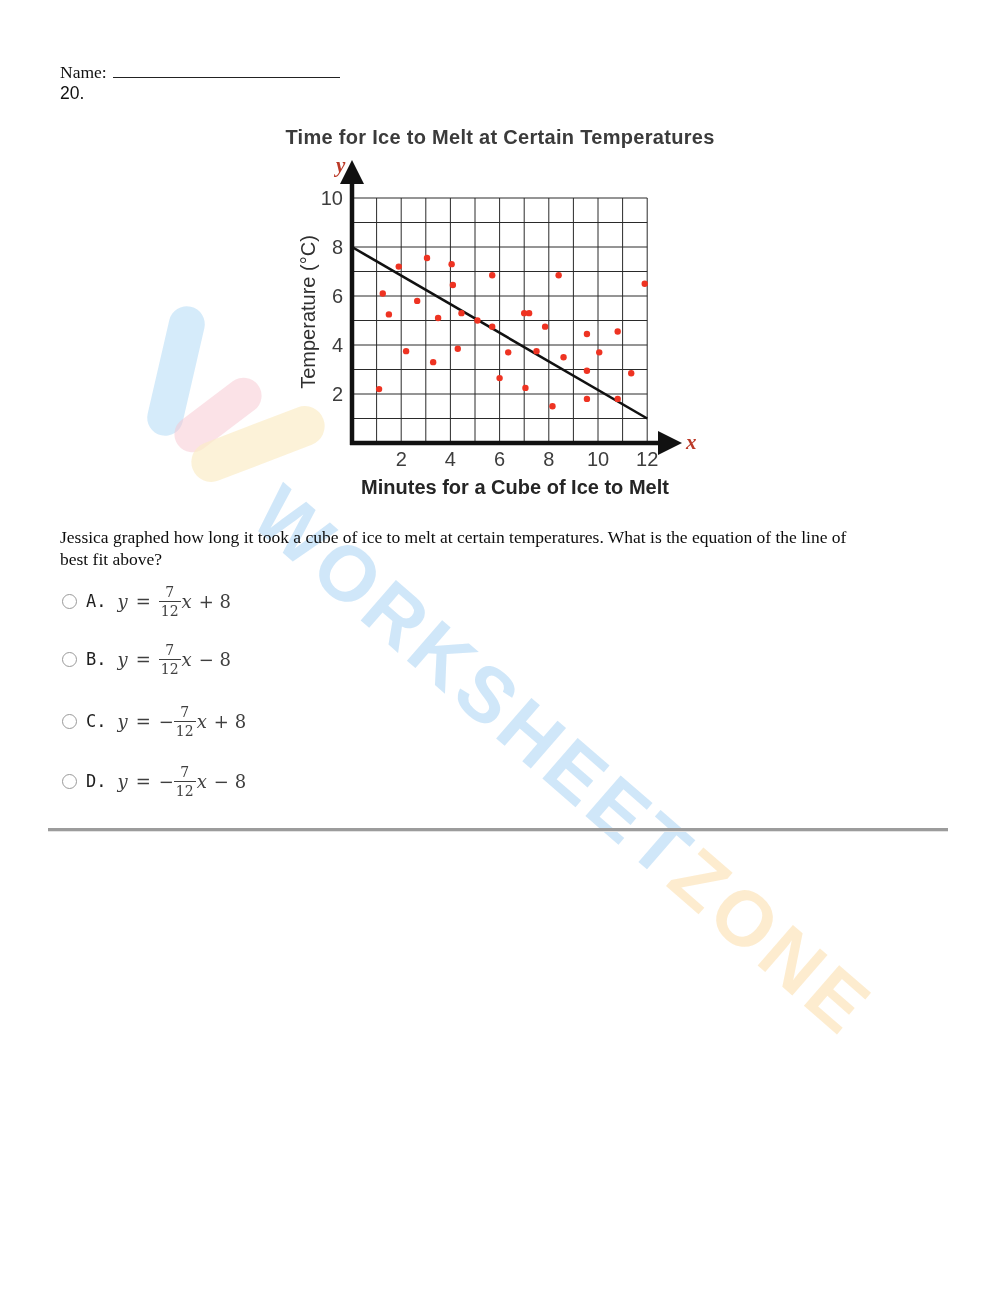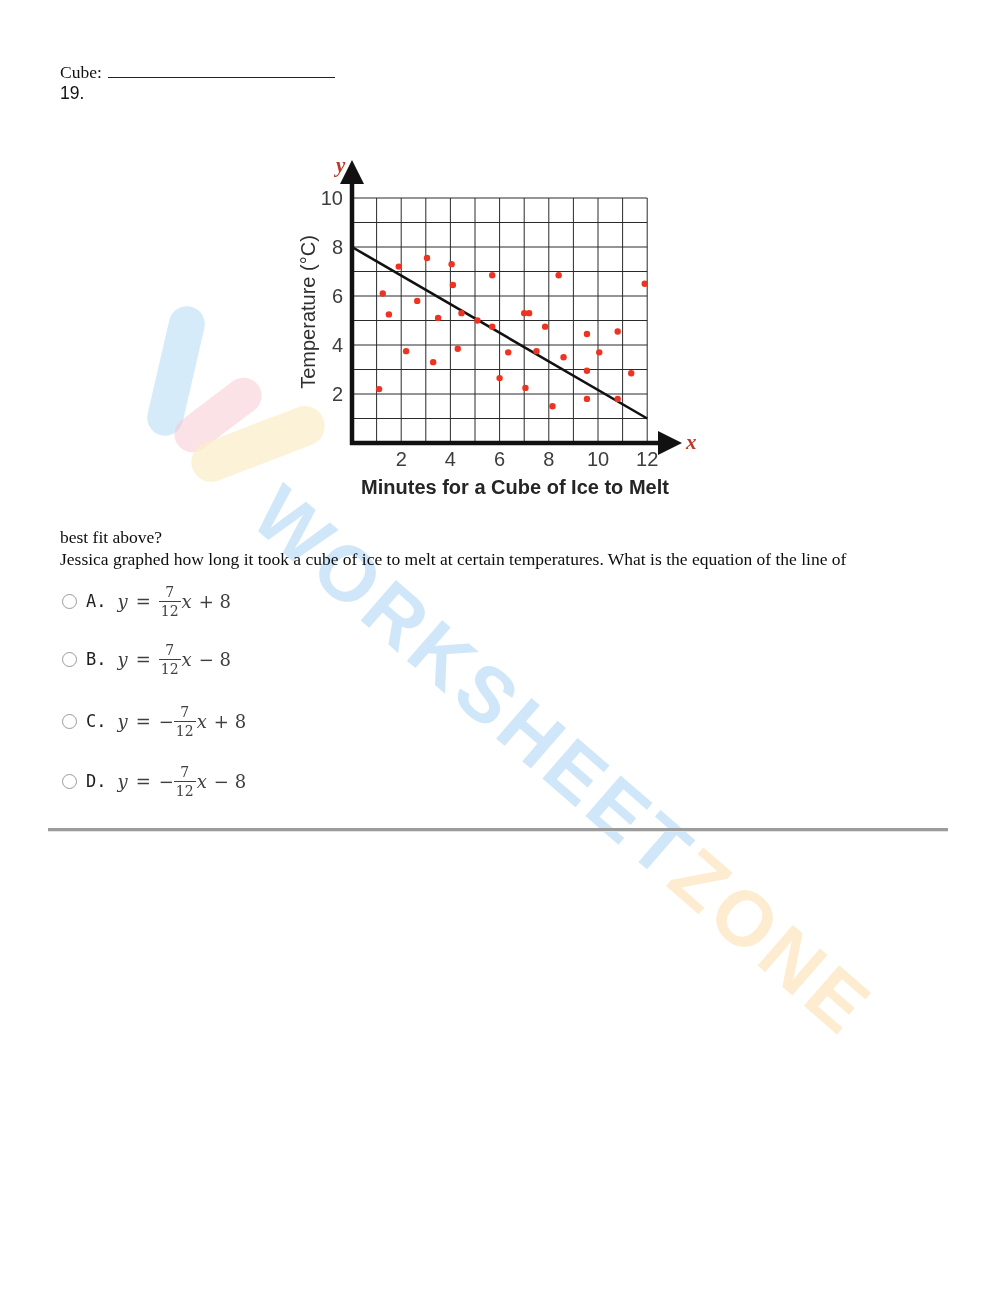--- a/index.html
+++ b/index.html
@@ -63,24 +63,25 @@
 <body>
 
 <div class="page">
 
   <div class="capsule capsule-blue"></div>
   <div class="capsule capsule-pink"></div>
   <div class="capsule capsule-yellow"></div>
   <div class="wm-text"><span class="wm-blue">WORKSHEET</span><span class="wm-yellow">ZONE</span></div>
 
   <div class="name-row">
-    <span>Cube:</span><span class="name-underline"></span>
-  </div>
-  <div class="q-number">19.</div>
-
+    <span>Name:</span><span class="name-underline"></span>
+  </div>
+  <div class="q-number">20.</div>
+
+  <div class="chart-title">Time for Ice to Melt at Certain Temperatures</div>
   <div class="y-axis-label">Temperature (°C)</div>
   <svg id="chart-svg" width="440" height="340" viewBox="0 0 440 340">
       <line x1="82" y1="293" x2="82" y2="48" stroke="#2a2a2a" stroke-width="1"></line>
       <line x1="106.6" y1="293" x2="106.6" y2="48" stroke="#2a2a2a" stroke-width="1"></line>
       <line x1="131.2" y1="293" x2="131.2" y2="48" stroke="#2a2a2a" stroke-width="1"></line>
       <line x1="155.8" y1="293" x2="155.8" y2="48" stroke="#2a2a2a" stroke-width="1"></line>
       <line x1="180.4" y1="293" x2="180.4" y2="48" stroke="#2a2a2a" stroke-width="1"></line>
       <line x1="205" y1="293" x2="205" y2="48" stroke="#2a2a2a" stroke-width="1"></line>
       <line x1="229.60000000000002" y1="293" x2="229.60000000000002" y2="48" stroke="#2a2a2a" stroke-width="1"></line>
       <line x1="254.20000000000002" y1="293" x2="254.20000000000002" y2="48" stroke="#2a2a2a" stroke-width="1"></line>
@@ -149,22 +150,22 @@
       <circle cx="316.93000000000006" cy="248.9" r="3.2" fill="#ee3322"></circle>
       <circle cx="329.23" cy="202.35" r="3.2" fill="#ee3322"></circle>
       <circle cx="347.68" cy="181.525" r="3.2" fill="#ee3322"></circle>
       <circle cx="347.68" cy="248.9" r="3.2" fill="#ee3322"></circle>
       <circle cx="361.21" cy="223.175" r="3.2" fill="#ee3322"></circle>
       <circle cx="374.74" cy="133.75" r="3.2" fill="#ee3322"></circle>
     </svg>
   <div class="x-axis-label">Minutes for a Cube of Ice to Melt</div>
 
   <div class="question-text">
+    <div>Jessica graphed how long it took a cube of ice to melt at certain temperatures. What is the equation of the line of</div>
     <div>best fit above?</div>
-    <div>Jessica graphed how long it took a cube of ice to melt at certain temperatures. What is the equation of the line of</div>
   </div>
 
   <div class="option-row" style="top:579px">
     <span class="radio"></span>
     <span class="opt-label">A.</span>
     <span class="equation">
       <span class="lhs">y</span>
       <span class="eq">=</span>
       <span class="sign"></span>
       <span class="frac">

